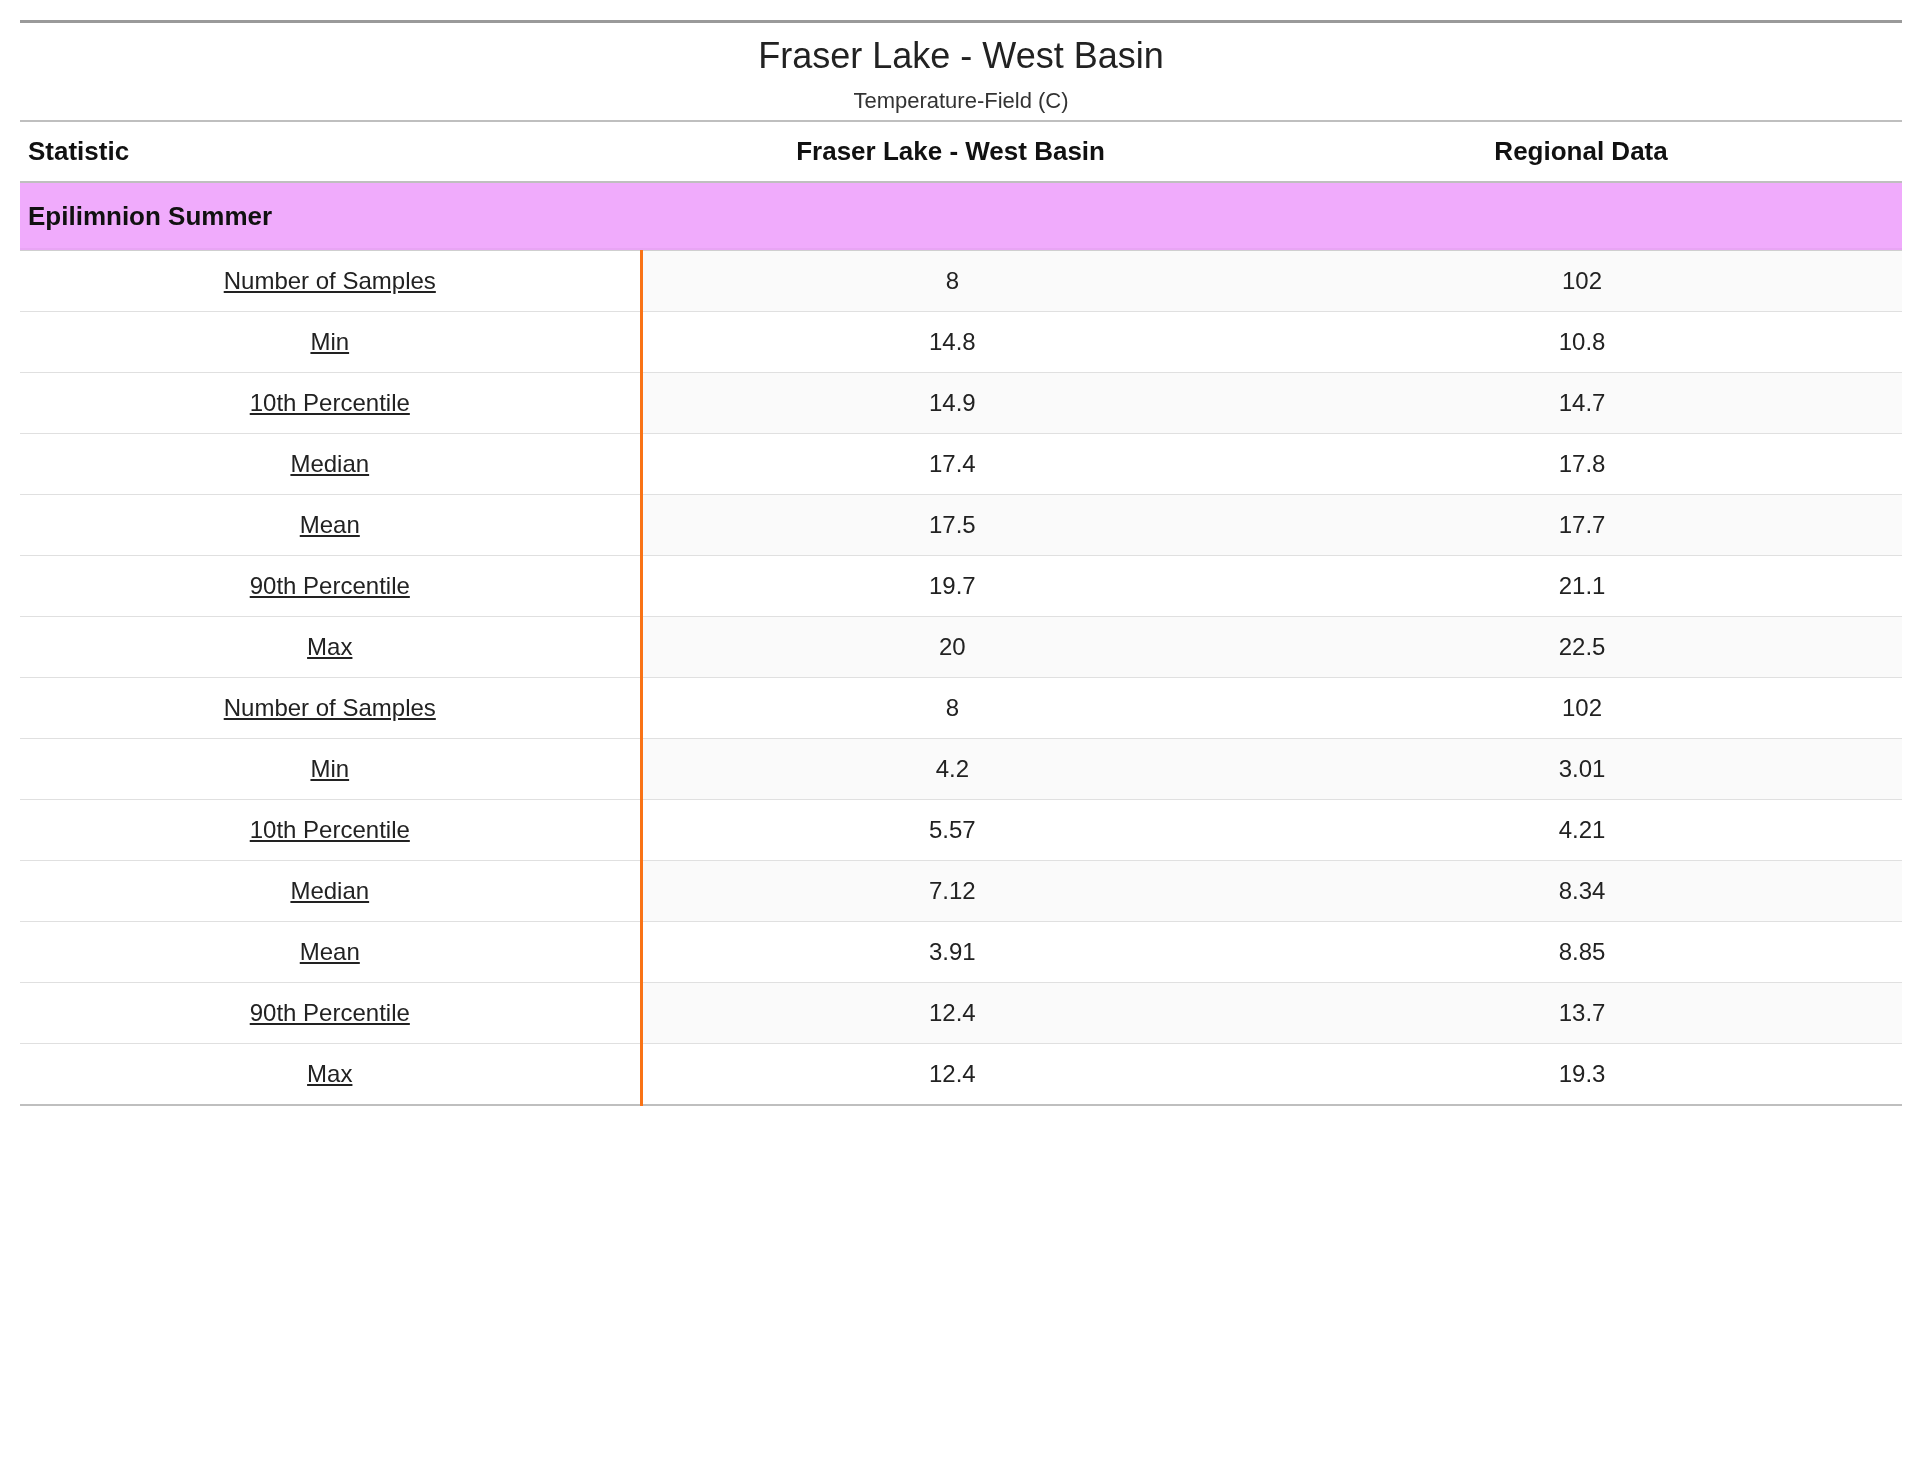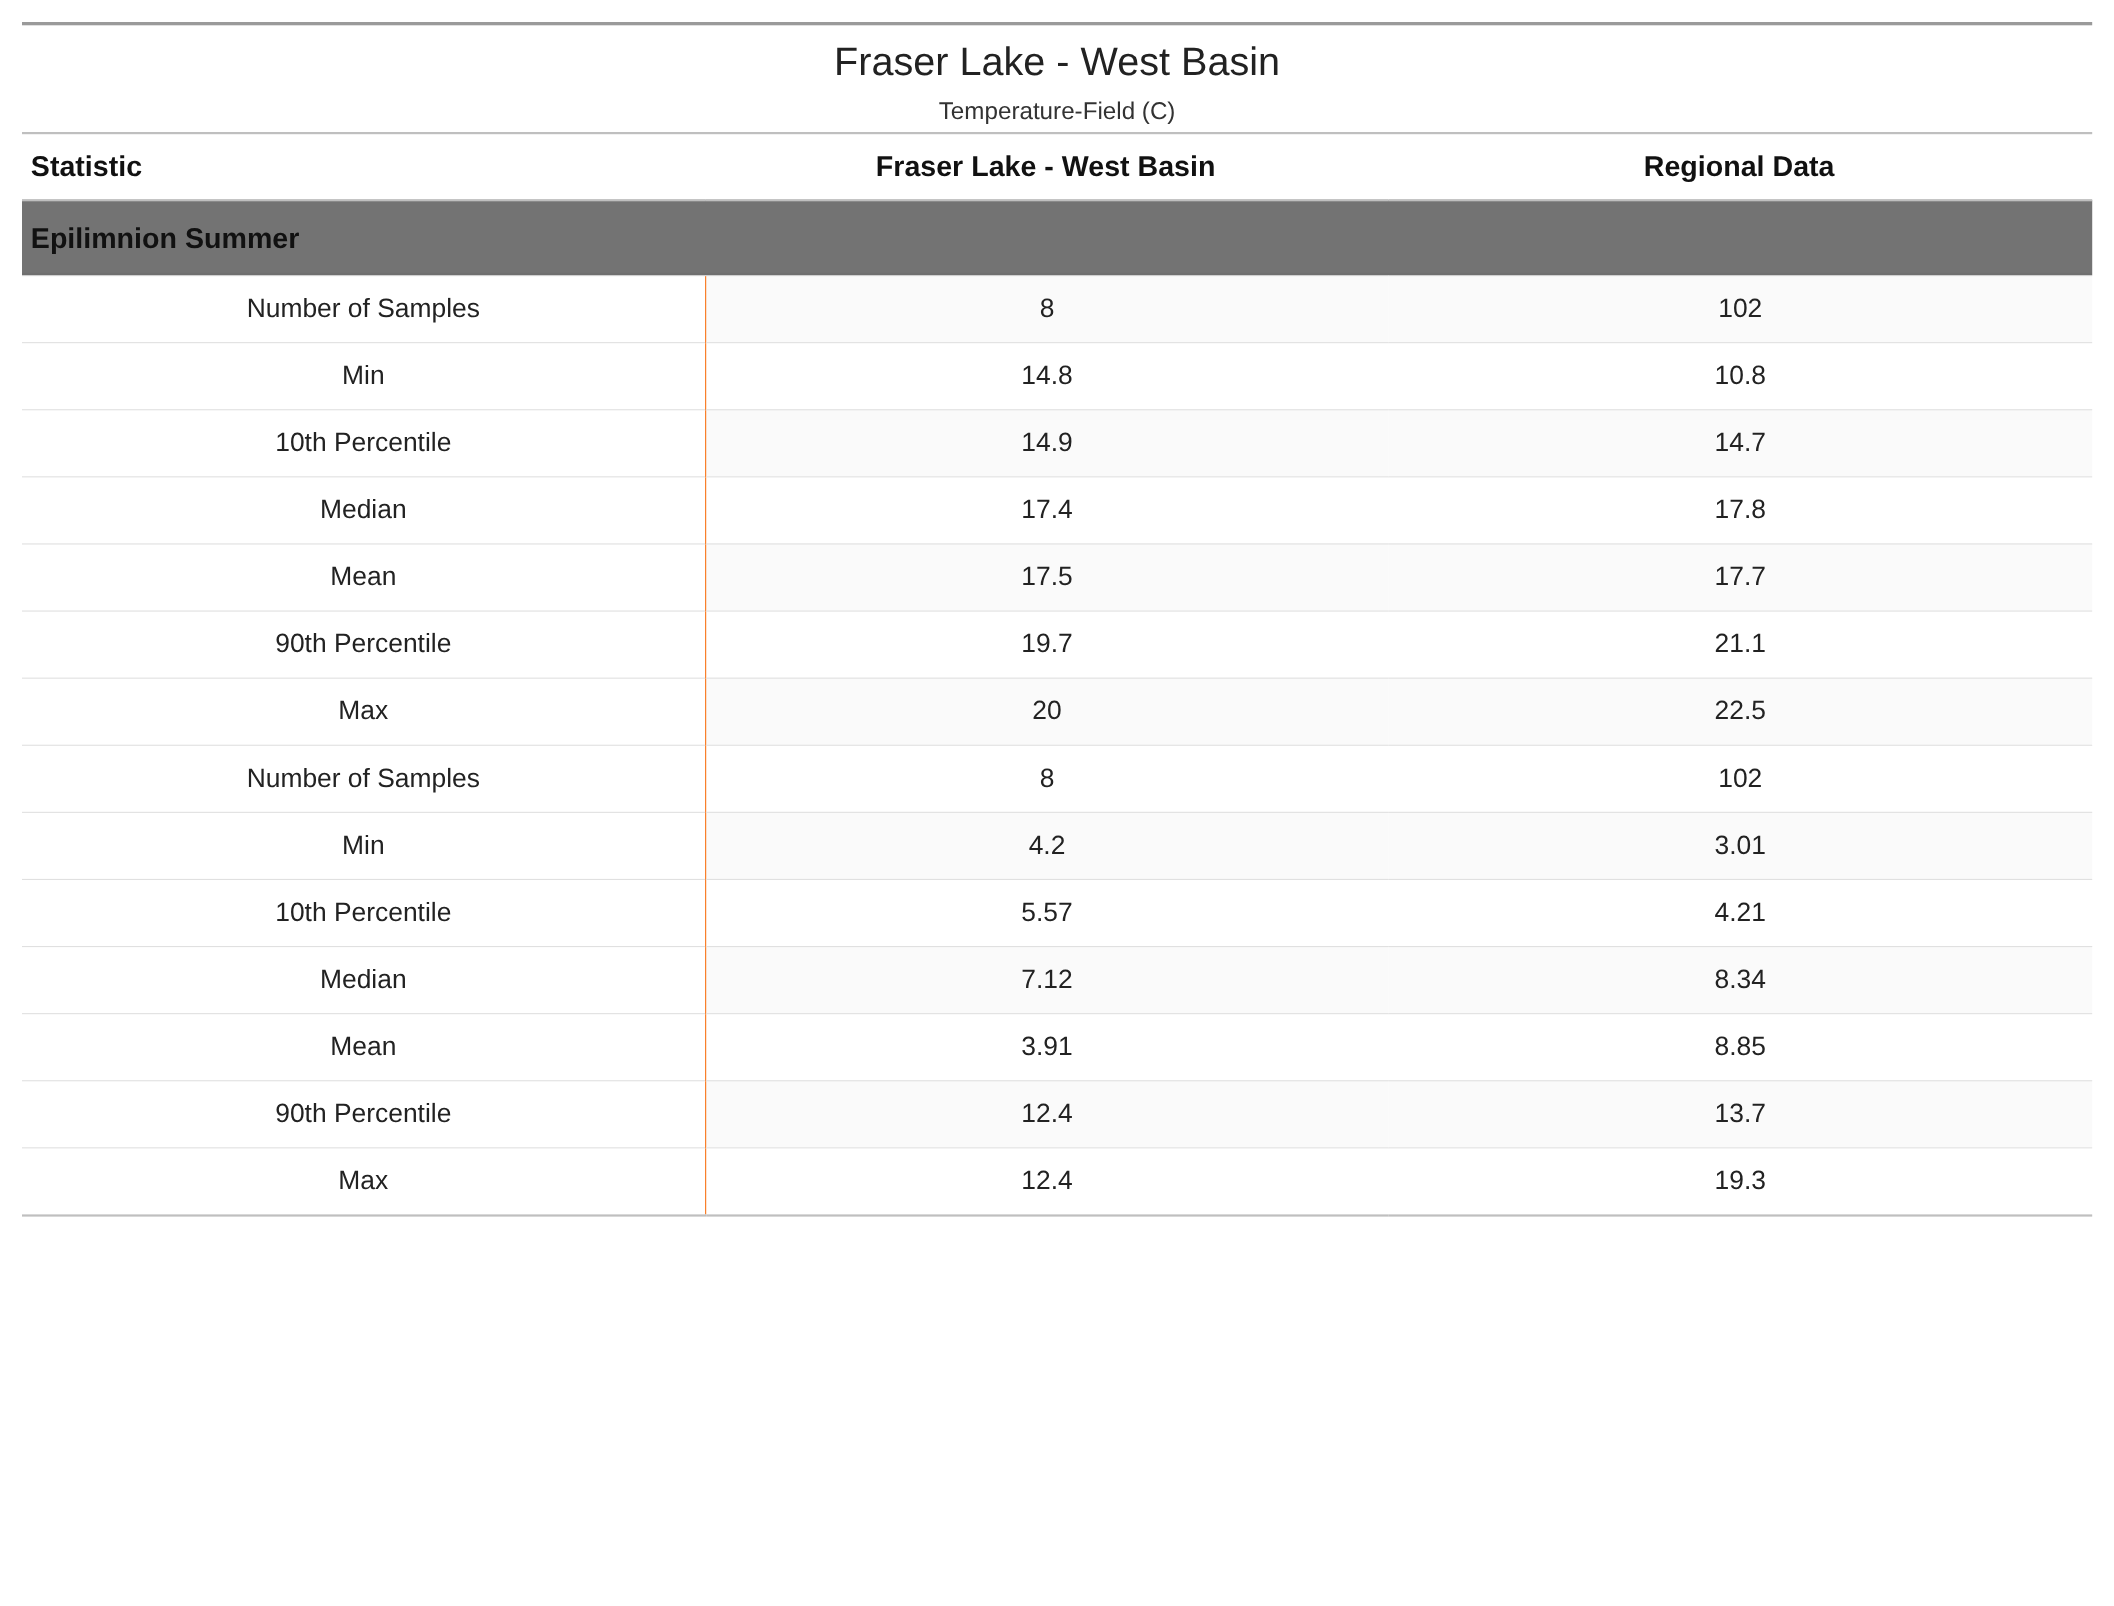--- a/index.html
+++ b/index.html
@@ -46,41 +46,42 @@
     color: #111;
     margin-top: 32px;
   }
   thead th.c2, thead th.c3 {
     text-align: center;
   }
   col.c1 { width: 33%; }
   col.c2 { width: 33%; }
   col.c3 { width: 34%; }
   tr.section-row td {
-    background: #737373;
+    background: #f0abfc;
     font-weight: 700;
     font-size: 26px;
     padding: 18px 10px 18px 8px;
     border-top: 1px solid #cfcfcf;
     border-bottom: 1px solid #cfcfcf;
     box-shadow: inset 0 -2px 0 rgba(0,0,0,0.03), 0 1px 0 rgba(0,0,0,0.06);
     color: #111;
   }
   tbody tr.data-row td {
     padding: 16px 10px;
     border-top: 1px solid #e0e0e0;
     font-size: 24px;
     text-align: center;
     color: #222;
   }
   tbody tr.data-row:first-of-type td {
     border-top: none;
   }
   tbody tr.data-row td.stat {
-    border-right: 1px solid #f97316;
+    border-right: 3px solid #f97316;
+    text-decoration: underline;
   }
   tbody tr.data-row:nth-child(even) td.val {
     background: #fafafa;
   }
   .bottom-rule {
     border-bottom: 2px solid #bfbfbf;
   }
 </style>
 </head>
 <body>

